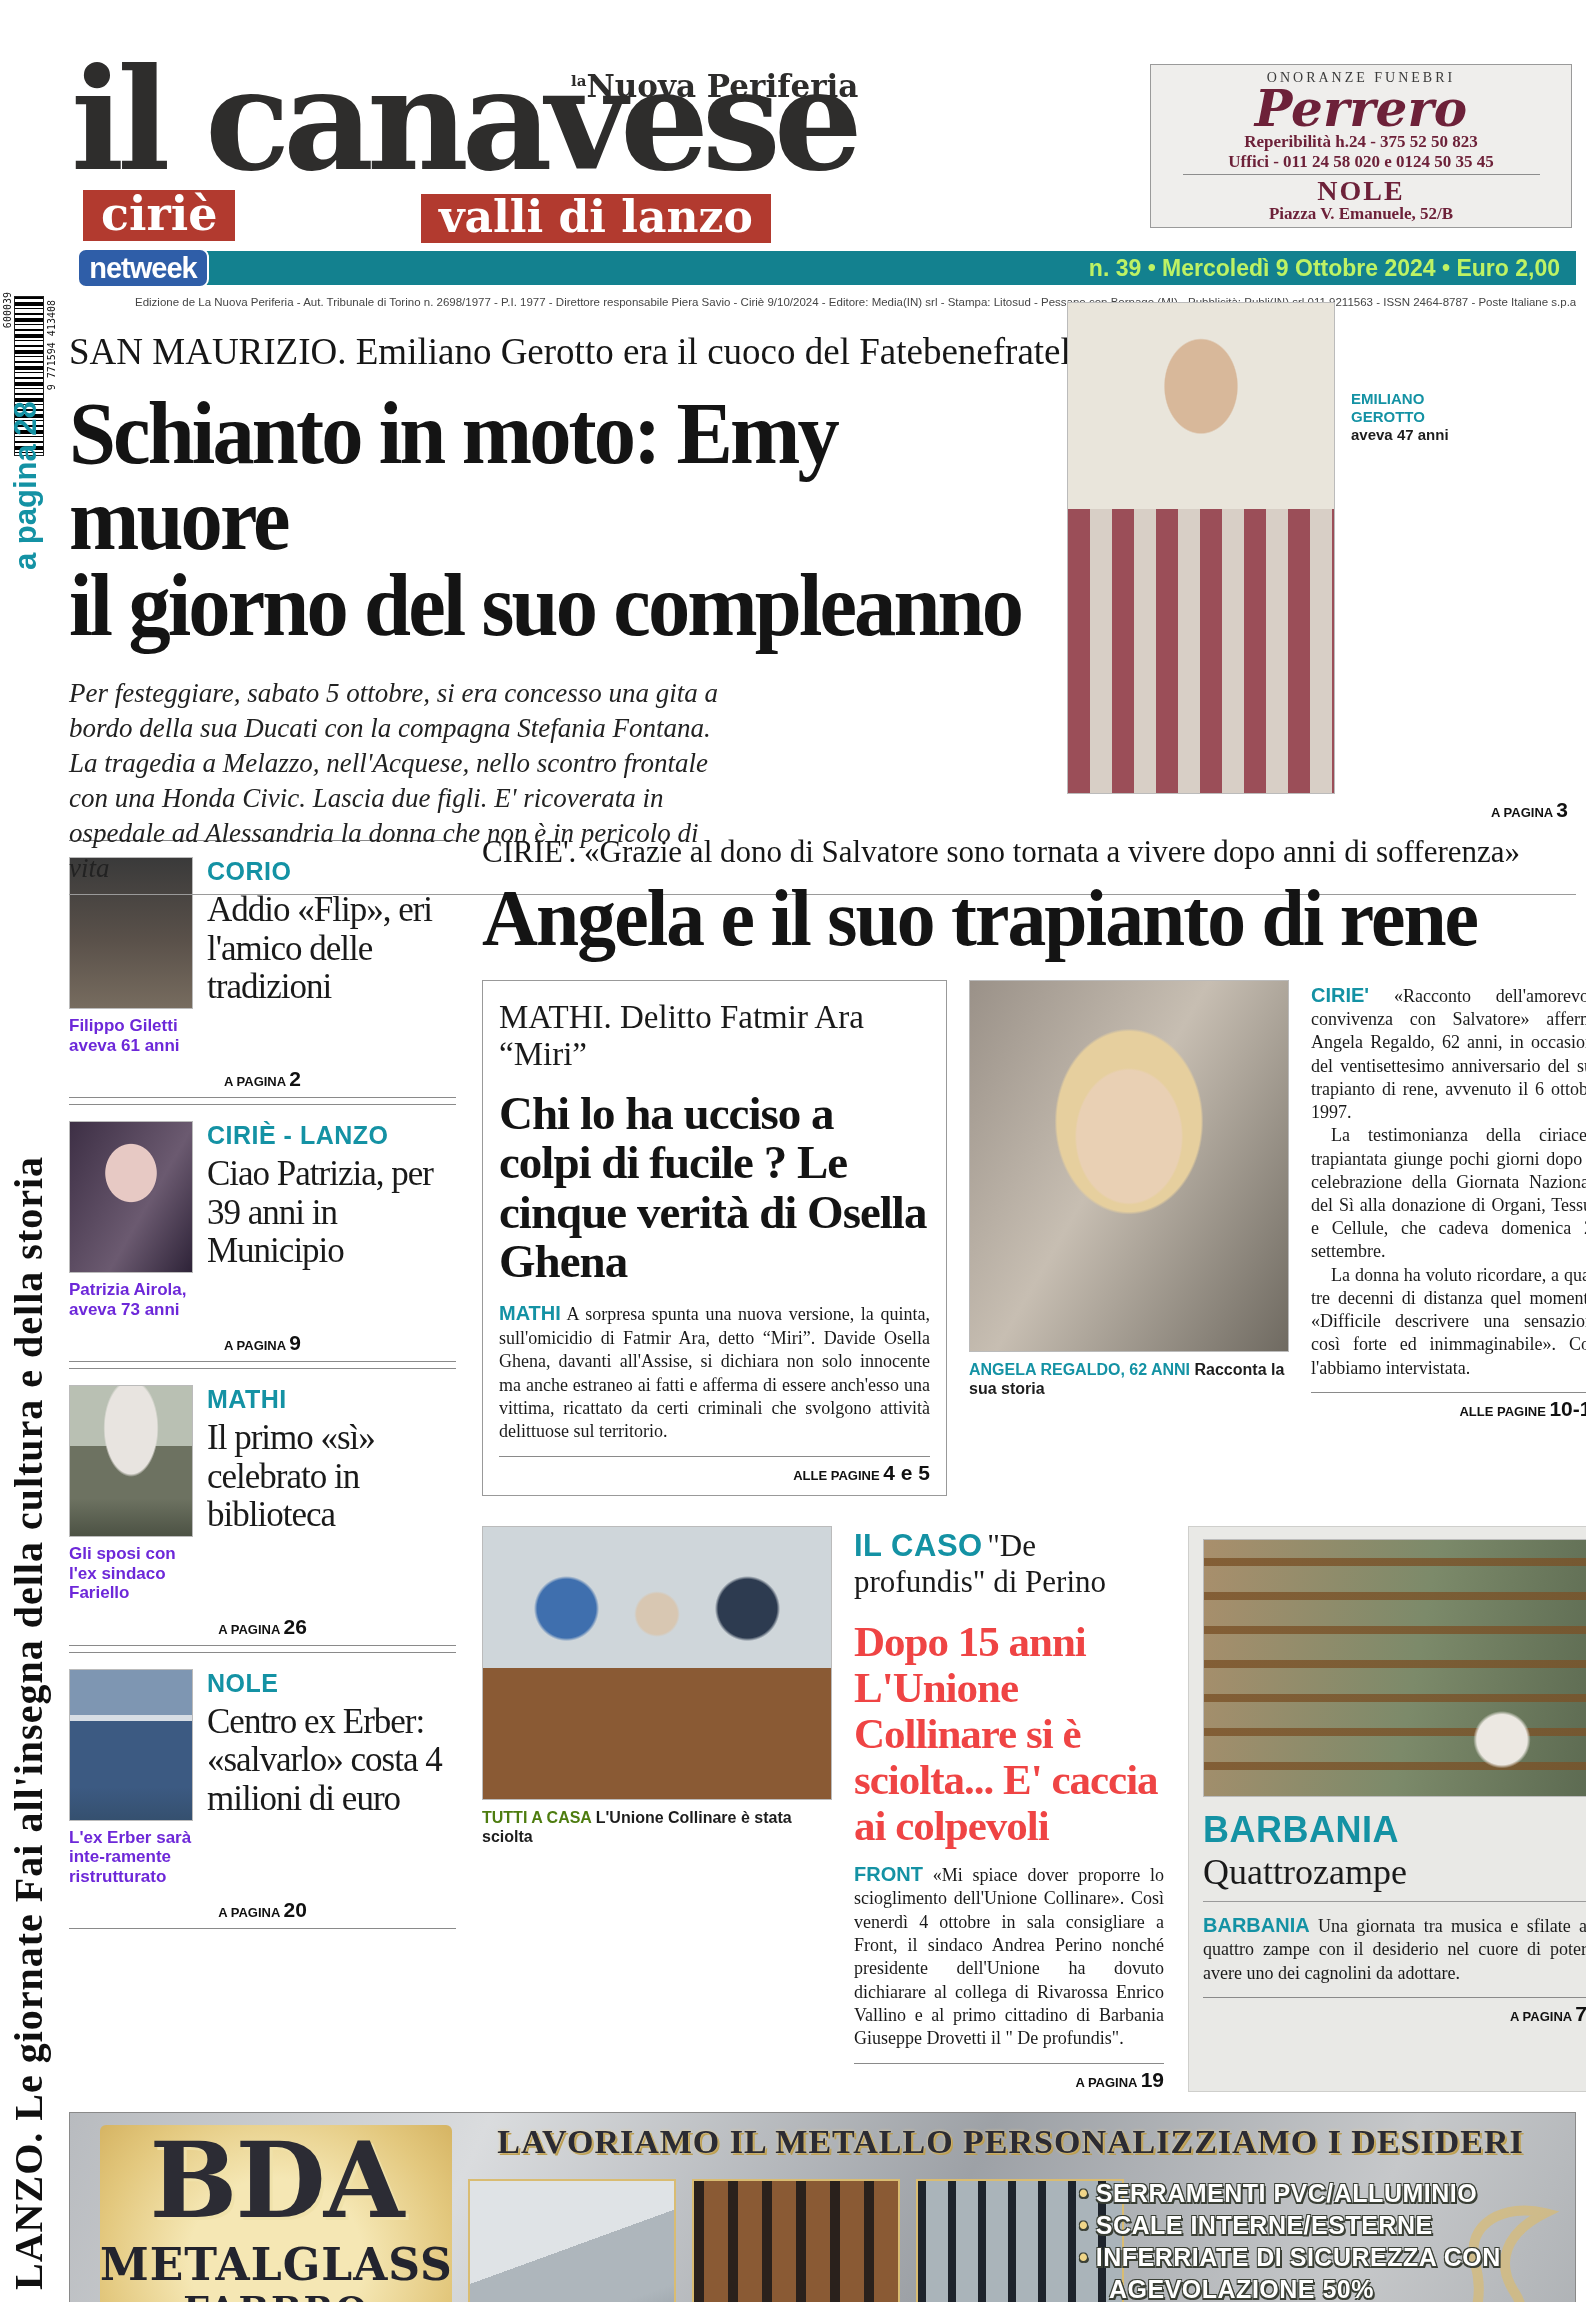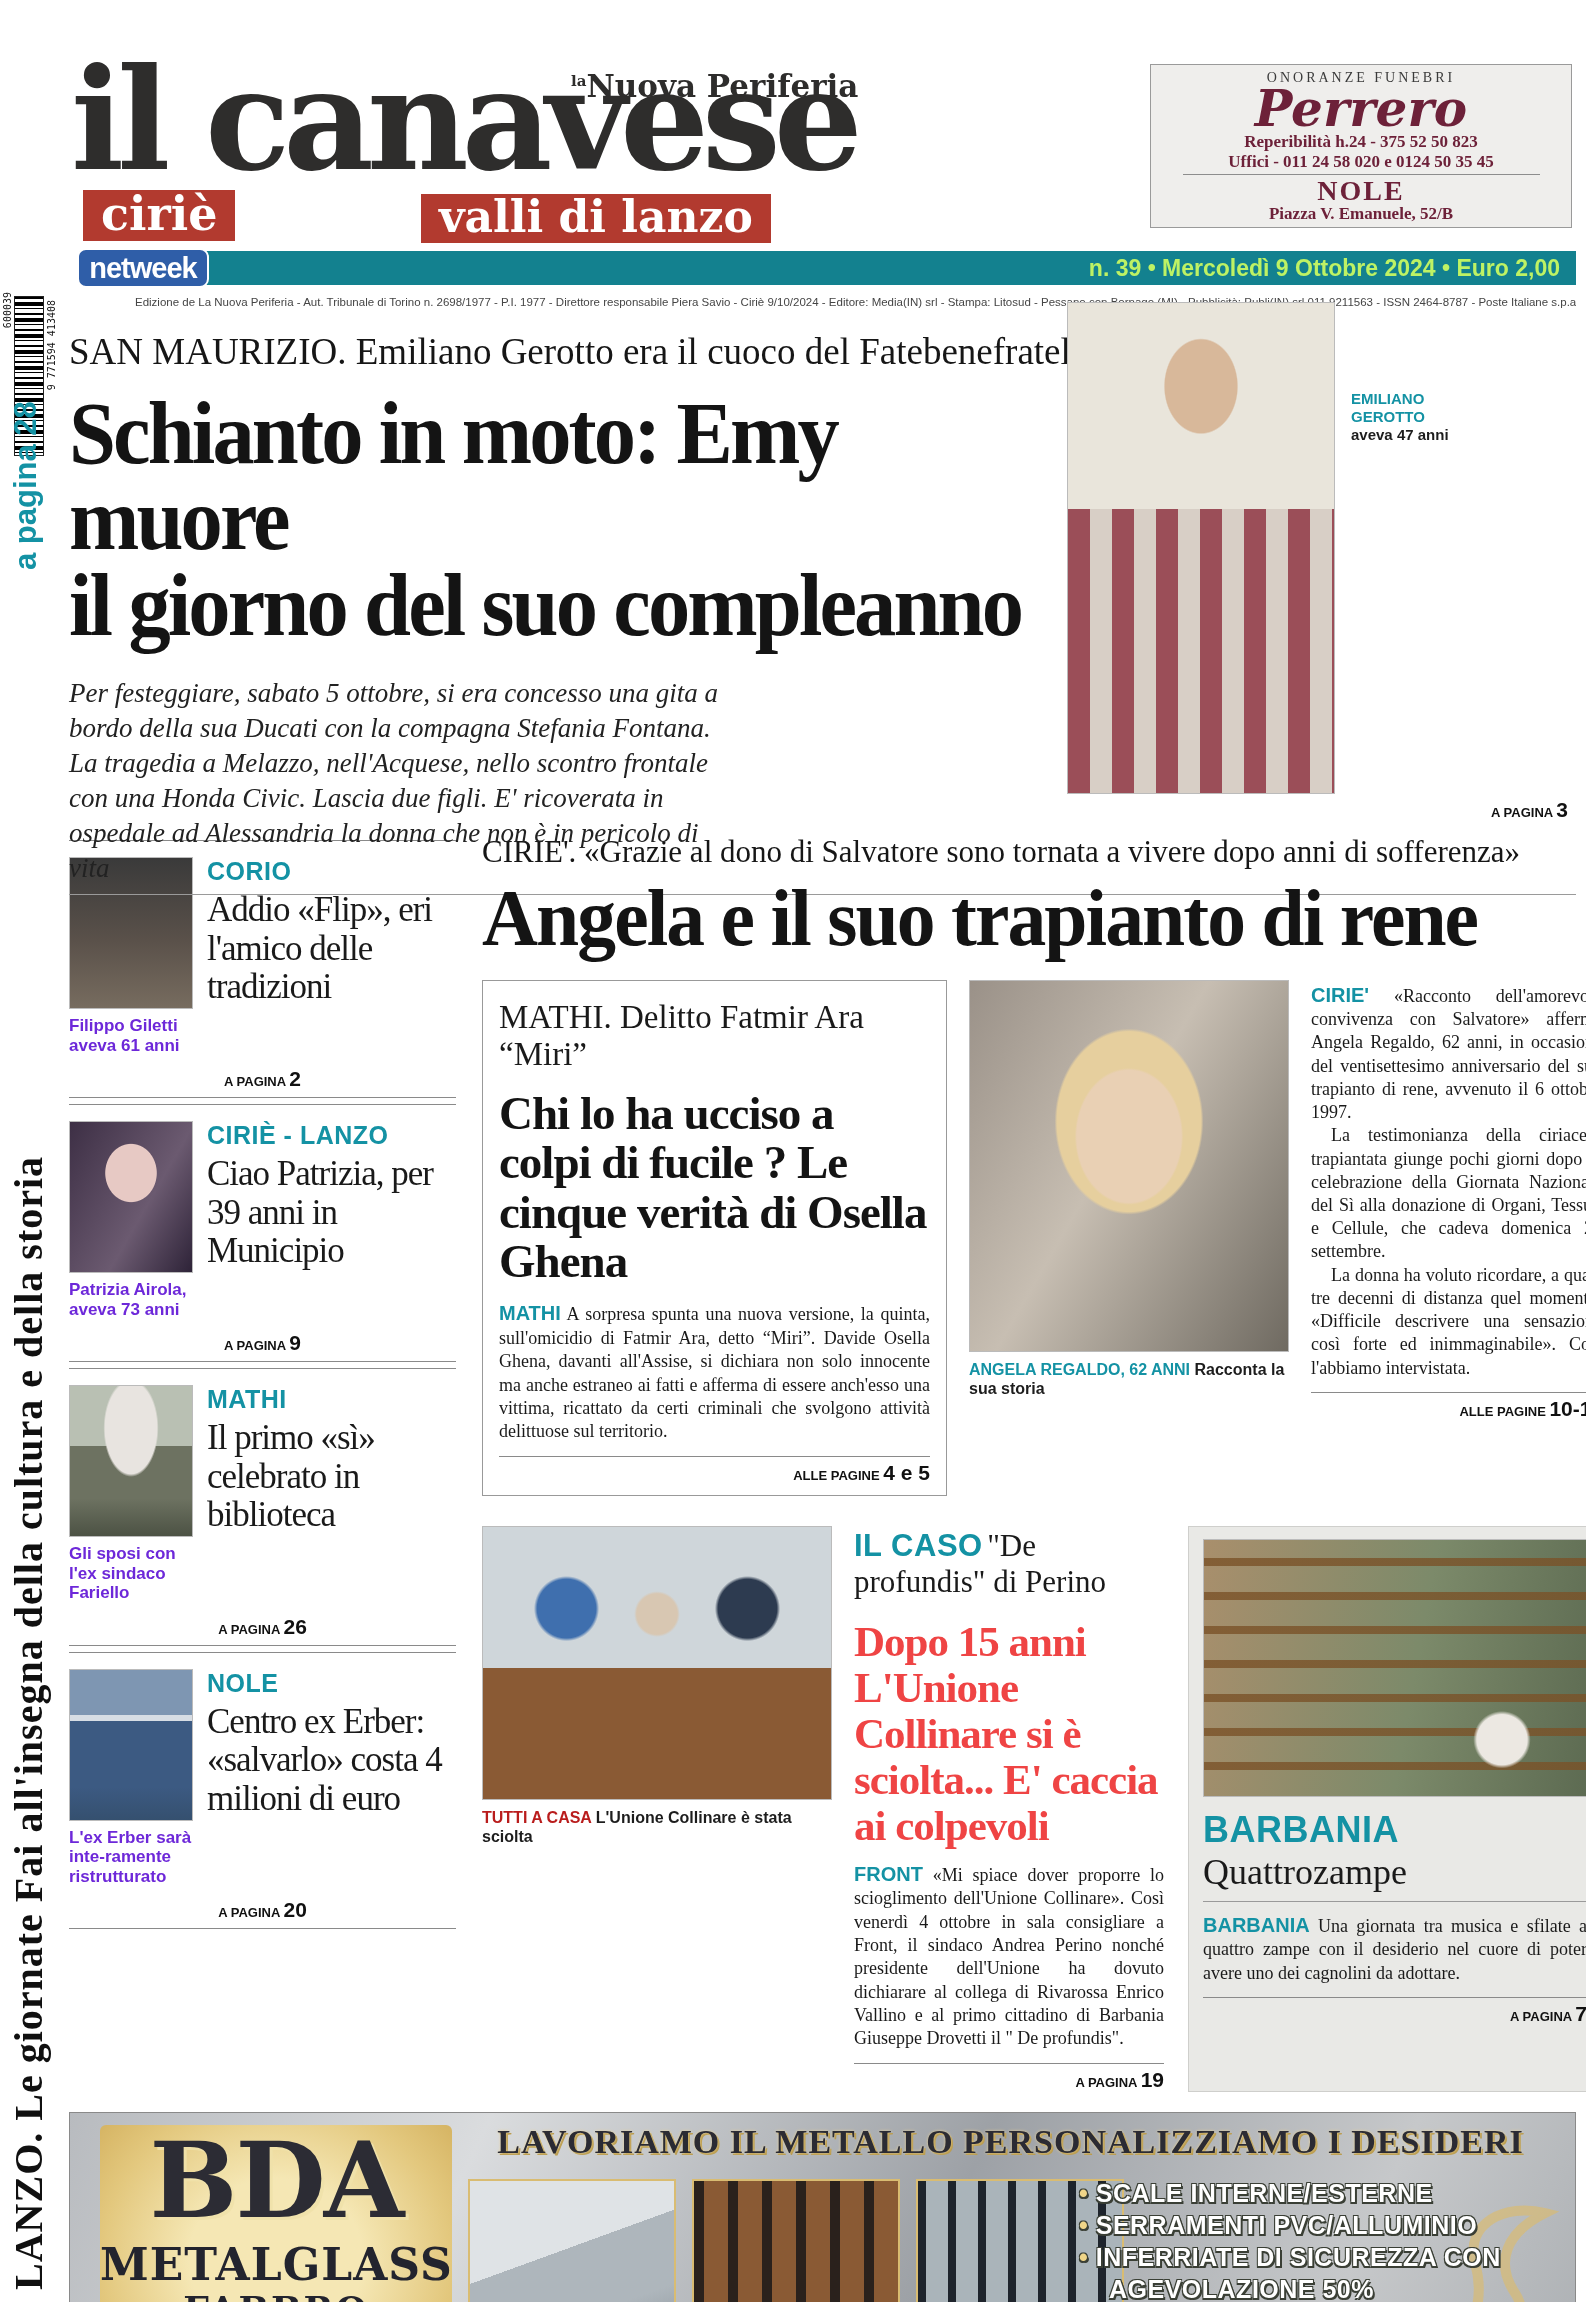--- a/index.html
+++ b/index.html
@@ -102,21 +102,21 @@
   
   .bottom-row { display:grid; grid-template-columns:1fr 414px; column-gap:24px; margin-top:30px; }
   .ilcaso { display:grid; grid-template-columns:350px 1fr; column-gap:22px; }
   .ic-photo { width:350px; height:274px; border:1px solid #bbb;
       background:
         radial-gradient(circle at 24% 30%, #3f6fae 9%, rgba(0,0,0,0) 10%),
         radial-gradient(circle at 50% 32%, #d8c7b2 8%, rgba(0,0,0,0) 9%),
         radial-gradient(circle at 76% 30%, #2d3b50 9%, rgba(0,0,0,0) 10%),
         linear-gradient(#cfd6da 0 52%, #8a5a34 52% 100%); }
   .ic-cap { font:bold 16px/1.2 "Liberation Sans", sans-serif; margin-top:8px; }
-  .ic-cap .nm { color:#b91c1c; }
+  .ic-cap .nm { color:#4d7c0f; }
   .ic-kline { margin-top:2px; }
   .ic-klabel { color:#1492a4; font:bold 31px "Liberation Sans", sans-serif; letter-spacing:.5px; }
   .ic-krest { font:31px "Liberation Serif", serif; color:#1a1a1a; }
   .ic-h { font:bold 43px/1.07 "Liberation Serif", serif; letter-spacing:-1px; margin-top:19px; color:#ef4444; }
   .ic-body { margin-top:14px; }
 
   .barbania { background:#e9e9e6; border:1px solid #cfcfcc; padding:12px 14px; }
   .bb-photo { width:100%; height:258px; border:1px solid #bbb;
       background:
         radial-gradient(circle at 78% 78%, #ece8e2 7%, rgba(0,0,0,0) 8%),
@@ -374,22 +374,22 @@
           <span class="dash"></span>
         </div>
       </div>
       <div class="ad-title">LAVORIAMO IL METALLO PERSONALIZZIAMO I DESIDERI</div>
       <div class="ad-photos">
         <div class="ad-ph ad-ph1"></div>
         <div class="ad-ph ad-ph2"></div>
         <div class="ad-ph ad-ph3"></div>
       </div>
       <div class="ad-bullets">
+        <div>SERRAMENTI PVC/ALLUMINIO</div>
         <div>SCALE INTERNE/ESTERNE</div>
-        <div>SERRAMENTI PVC/ALLUMINIO</div>
         <div>INFERRIATE DI SICUREZZA CON AGEVOLAZIONE 50%</div>
         <div>TENDE DA SOLE</div>
 
       </div>
 
     </footer>
 
   </div>
 </div>
 

